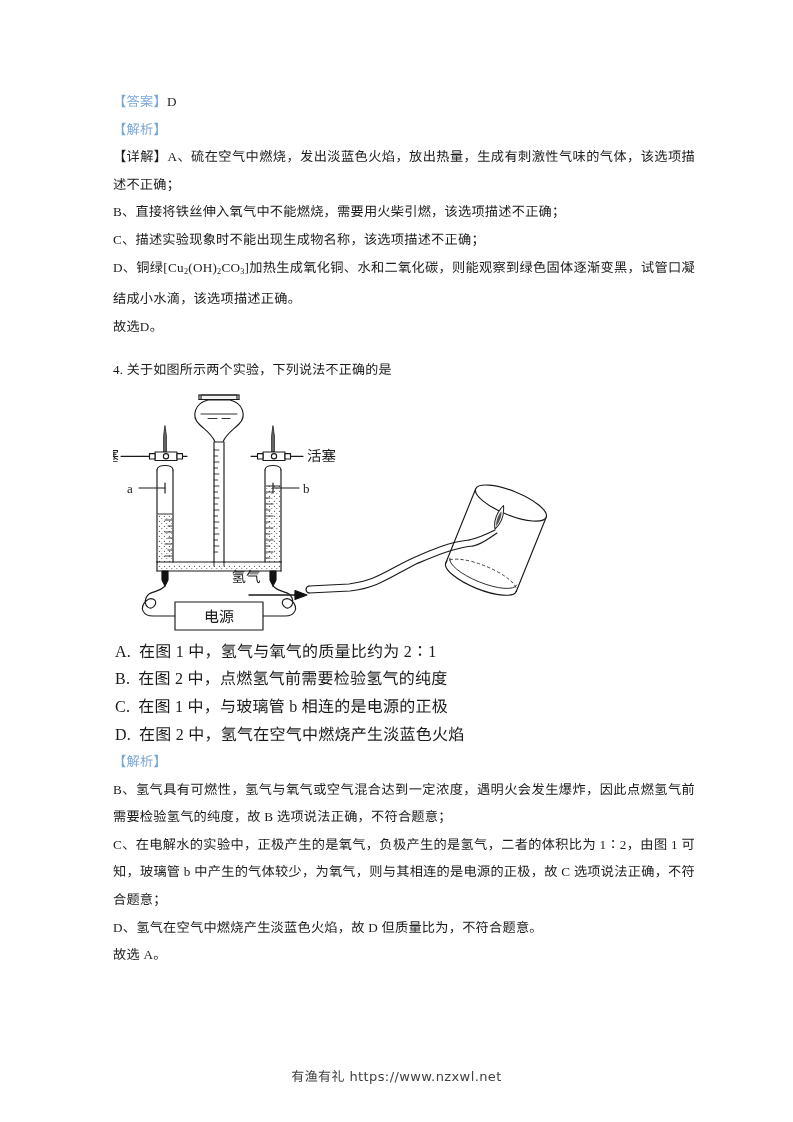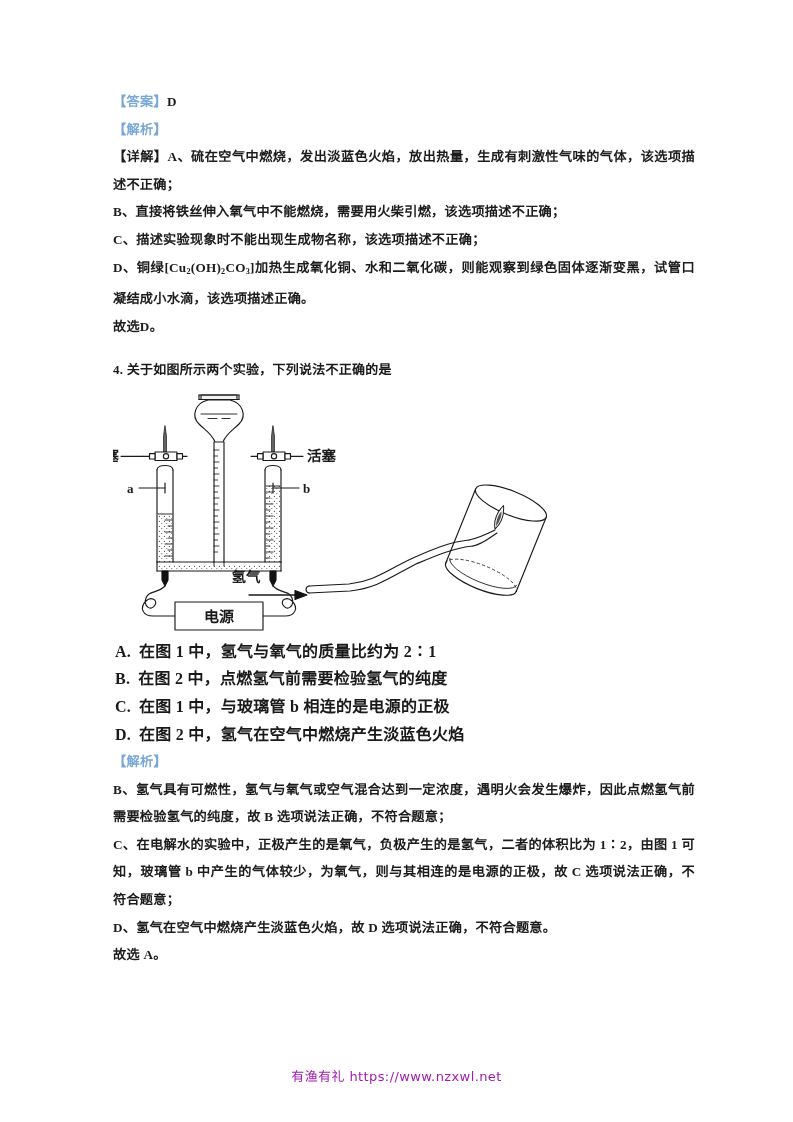--- a/index.html
+++ b/index.html
@@ -17,21 +17,20 @@
     overflow: hidden;
   }
 
   .page {
     position: absolute;
     left: 0; top: 0;
     width: 793px;
     height: 1122px;
     box-sizing: border-box;
     padding: 88px 98px 0 113px;
-    font-weight: bold;
   }
 
   
   .line {
     font-size: 13.2px;
     line-height: 27.6px;
     letter-spacing: 0.3px;
     white-space: pre-wrap;
     color: #1c1c1c;
   }
@@ -75,21 +74,21 @@
 
   
   .footer {
     position: absolute;
     left: 0;
     top: 1066px;
     width: 793px;
     text-align: center;
     font-family: "DejaVu Sans", "Liberation Sans", sans-serif;
     font-size: 13px;
-    color: #a21caf;
+    color: #404040;
     letter-spacing: 0.4px;
   }
 </style>
 </head>
 <body>
 
 <div class="page">
 
   <div class="line"><span class="tag">【答案】</span><span>D</span></div>
 
@@ -289,19 +288,19 @@
   <div class="opt"><span class="ltr">D.</span><span>在图 2 中，氢气在空气中燃烧产生淡蓝色火焰</span></div>
 
 
   <div class="line"><span class="tag">【解析】</span></div>
 
 
   <div class="para">B、氢气具有可燃性，氢气与氧气或空气混合达到一定浓度，遇明火会发生爆炸，因此点燃氢气前需要检验氢气的纯度，故 B 选项说法正确，不符合题意；</div>
 
   <div class="para">C、在电解水的实验中，正极产生的是氧气，负极产生的是氢气，二者的体积比为 1∶2，由图 1 可知，玻璃管 b 中产生的气体较少，为氧气，则与其相连的是电源的正极，故 C 选项说法正确，不符合题意；</div>
 
-  <div class="para">D、氢气在空气中燃烧产生淡蓝色火焰，故 D 选项说法正确，不符合题意。</div>
+  <div class="para">D、氢气在空气中燃烧产生淡蓝色火焰，故 D 但质量比为，不符合题意。</div>
 
   <div class="para">故选 A。</div>
 
 </div>
 
 <div class="footer">有渔有礼 https://www.nzxwl.net</div>
 
 </body></html>

